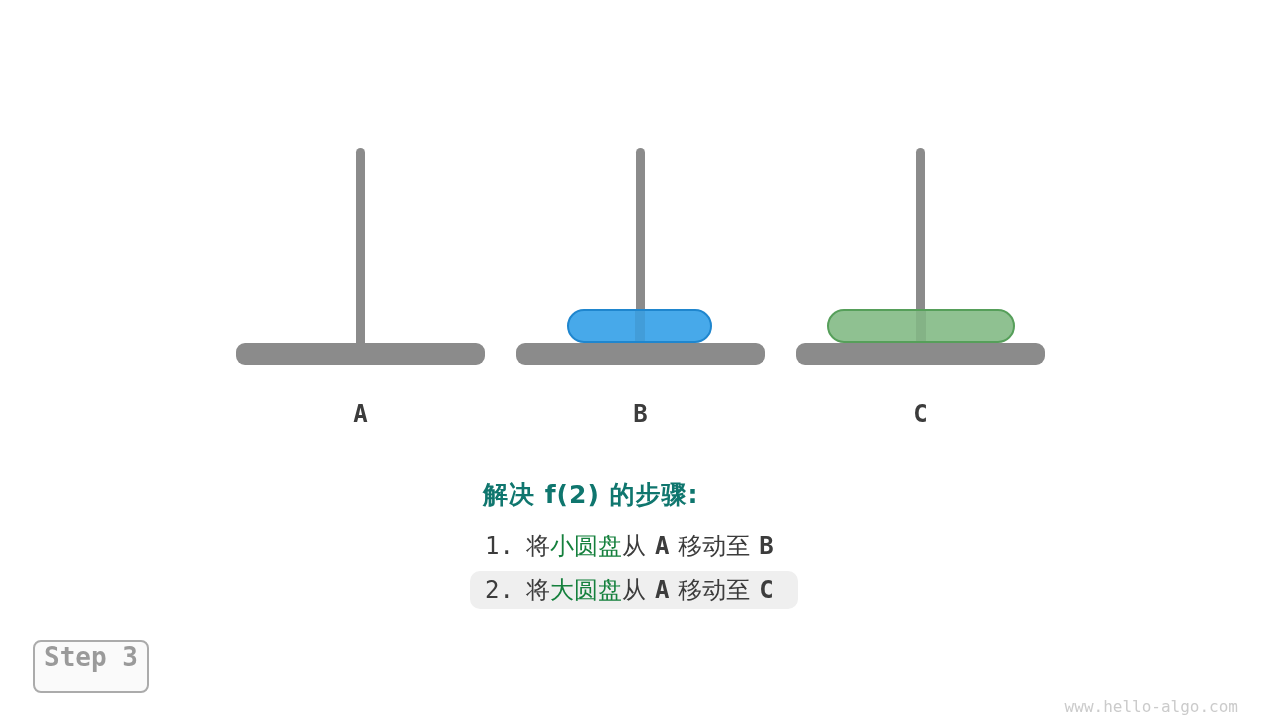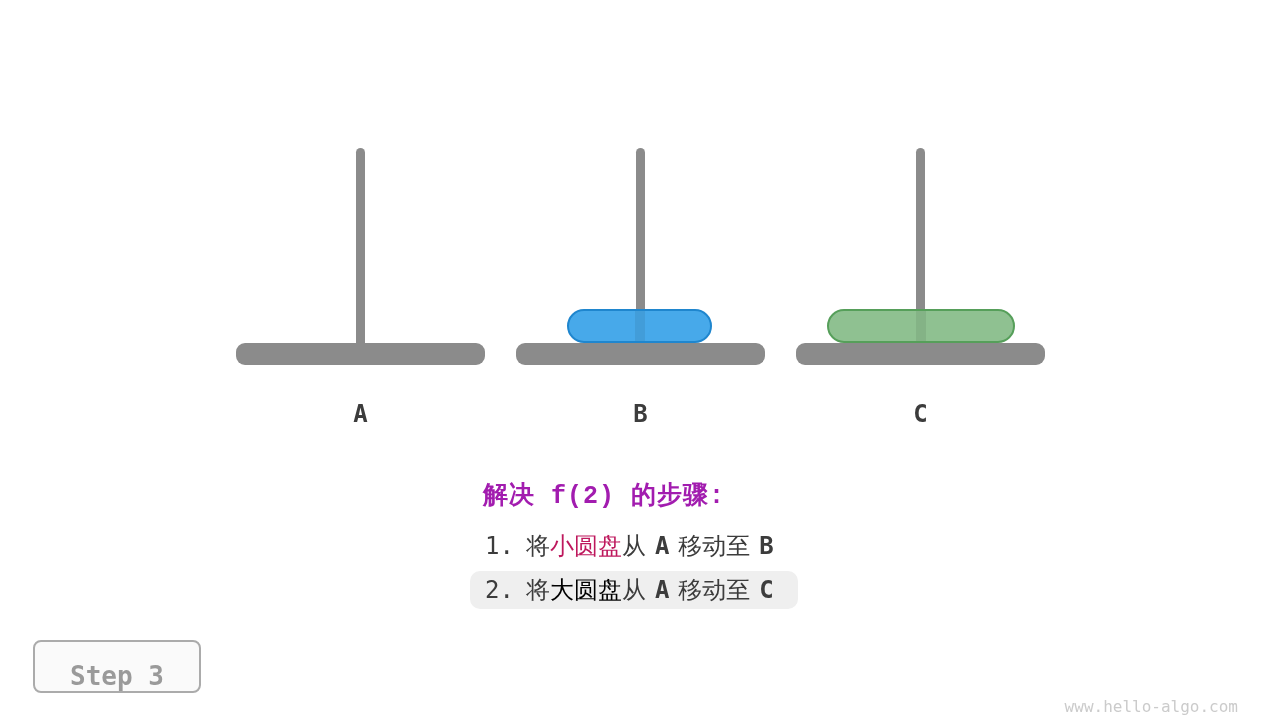--- a/index.html
+++ b/index.html
@@ -82,24 +82,23 @@
     background: rgba(0,0,0,0.07);
   }
 
   
   .caption-title {
     position: absolute;
     left: 483px;
     top: 478px;
     font-size: 25px;
     font-weight: bold;
-    color: #a21caf;
+    color: #0f766e;
     letter-spacing: 1px;
     white-space: nowrap;
-    font-family: Liberation Mono, monospace;
   }
   .step-row {
     position: absolute;
     left: 470px;
     height: 38px;
     display: inline-flex;
     align-items: center;
     padding: 0 15px;
     border-radius: 10px;
     font-size: 24px;
@@ -110,35 +109,35 @@
   .step-row-2 { top: 571px; background: #efefef; }
   .step-num {
     font-family: "DejaVu Sans Mono", monospace;
     margin-right: 12px;
   }
   .step-letter {
     font-family: "DejaVu Sans Mono", monospace;
     font-weight: bold;
     margin: 0 9px;
   }
-  .disk-word-blue { color: #be185d; font-family: Liberation Serif, serif; }
-  .disk-word-green { color: #000000; }
+  .disk-word-blue { color: #15803d; font-family: Liberation Serif, serif; }
+  .disk-word-green { color: #15803d; }
 
   
   .step-badge {
     position: absolute;
     left: 33px;
     top: 640px;
-    width: 168px;
+    width: 116px;
     height: 53px;
     background: #fafafa;
     border: 2px solid #ababab;
     border-radius: 8px;
     display: flex;
-    align-items: flex-end;
+    align-items: flex-start;
     justify-content: center;
     font-family: "DejaVu Sans Mono", monospace;
     font-weight: bold;
     font-size: 26px;
     color: #9a9a9a;
   }
 
   
   .watermark {
     position: absolute;

